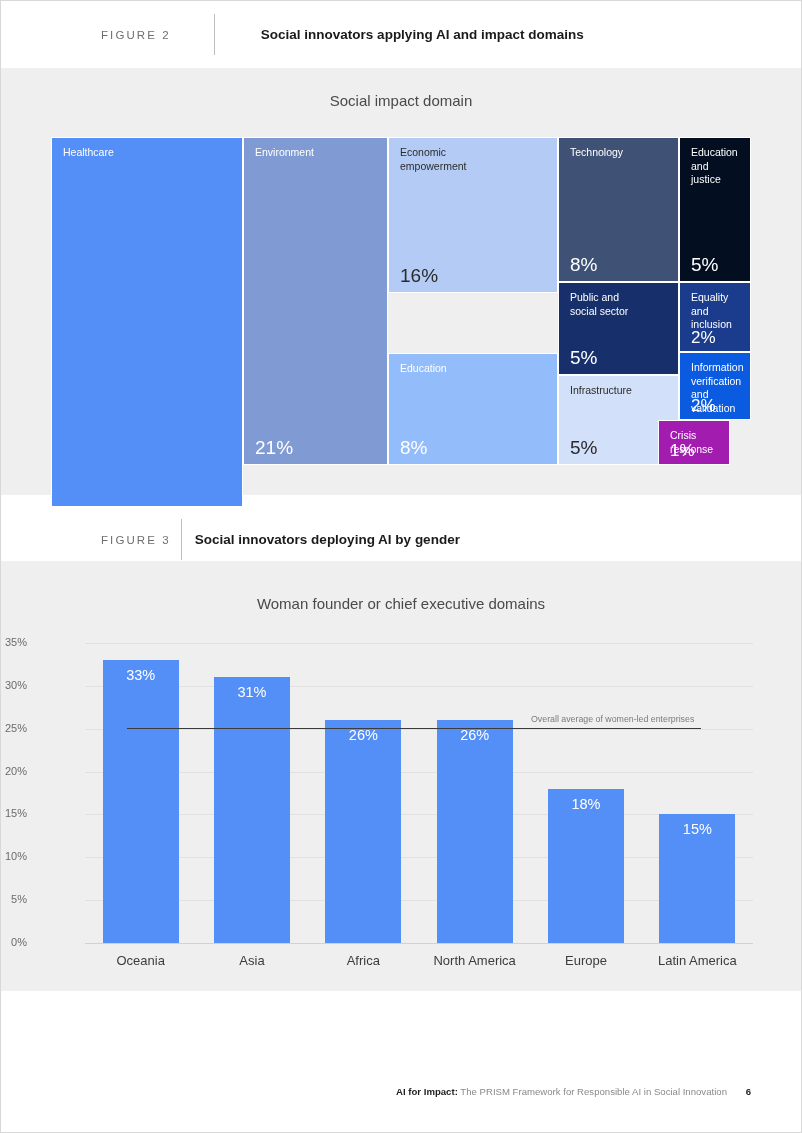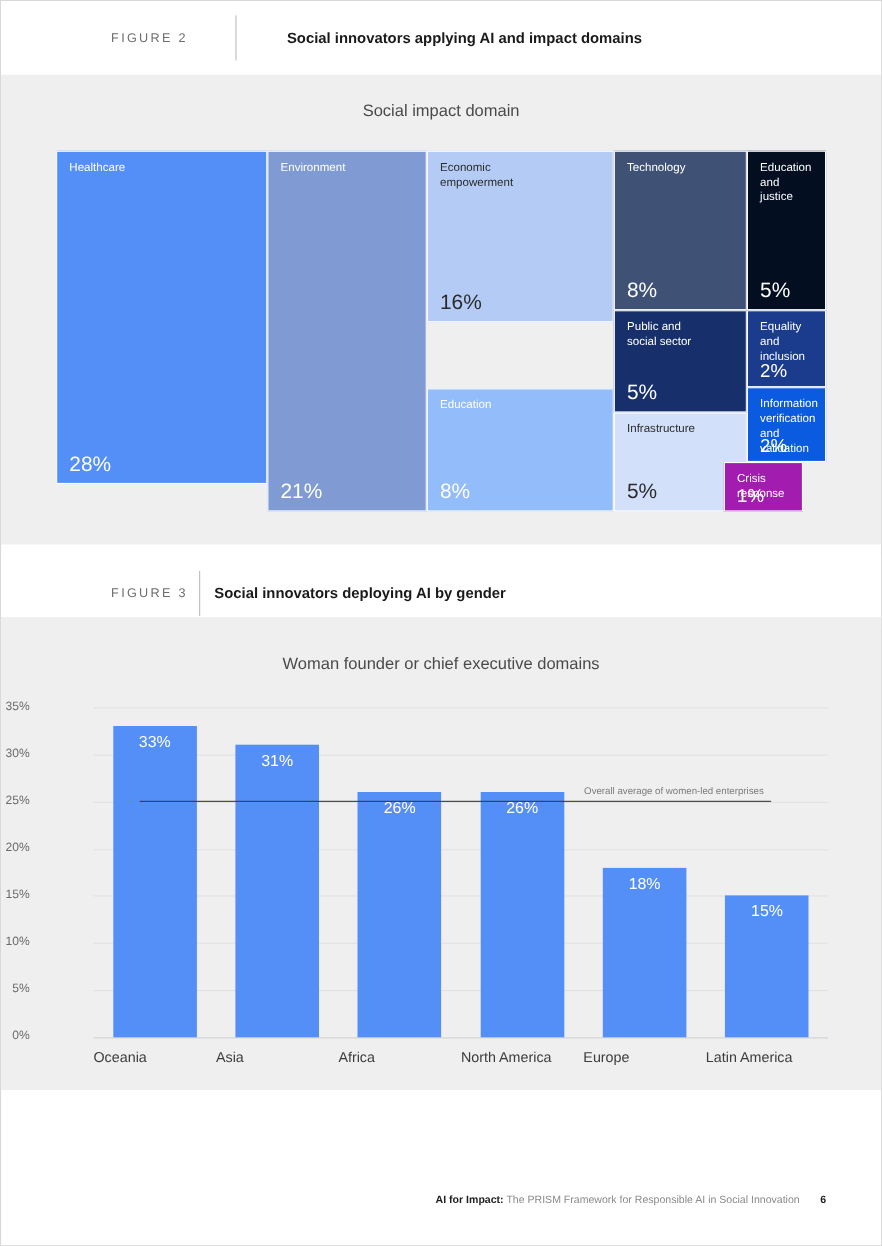--- a/index.html
+++ b/index.html
@@ -134,20 +134,21 @@
   .bar-value {
     position: absolute;
     top: 7px; left: 0; width: 100%;
     text-align: center;
     font-size: 14.5px;
     color: #ffffff;
     font-weight: 400;
   }
   .xtick {
     position: absolute;
+    text-align: center;
     font-size: 13px;
     color: #3c3c3c;
     top: 310px;
   }
   .avg-line {
     position: absolute;
     height: 1.6px;
     background: #3b3b3b;
   }
   .avg-label {
@@ -180,21 +181,21 @@
     <div class="fig-number">FIGURE 2</div>
     <div class="fig-divider"></div>
     <div class="fig-title">Social innovators applying AI and impact domains</div>
   </div>
 
   <div class="panel" style="top:67px; height:427px;">
     <div class="panel-title" style="top:24px;">Social impact domain</div>
   </div>
 
   <div class="treemap" id="treemap">
-      <div class="tile" style="left: 0px; top: 0px; width: 192px; height: 303px; background: rgb(84, 143, 247);">
+      <div class="tile" style="left: 0px; top: 0px; width: 192px; height: 423px; background: rgb(84, 143, 247);">
         <div class="tile-label" style="color: rgb(255, 255, 255);">Healthcare</div>
         <div class="tile-value" style="color: rgb(255, 255, 255);">28%</div>
       </div>
       <div class="tile" style="left: 192px; top: 0px; width: 145px; height: 328px; background: rgb(128, 155, 212);">
         <div class="tile-label" style="color: rgb(255, 255, 255);">Environment</div>
         <div class="tile-value" style="color: rgb(255, 255, 255);">21%</div>
       </div>
       <div class="tile" style="left: 337px; top: 0px; width: 170px; height: 156px; background: rgb(180, 204, 245);">
         <div class="tile-label" style="color: rgb(43, 43, 43);">Economic
 empowerment</div>

